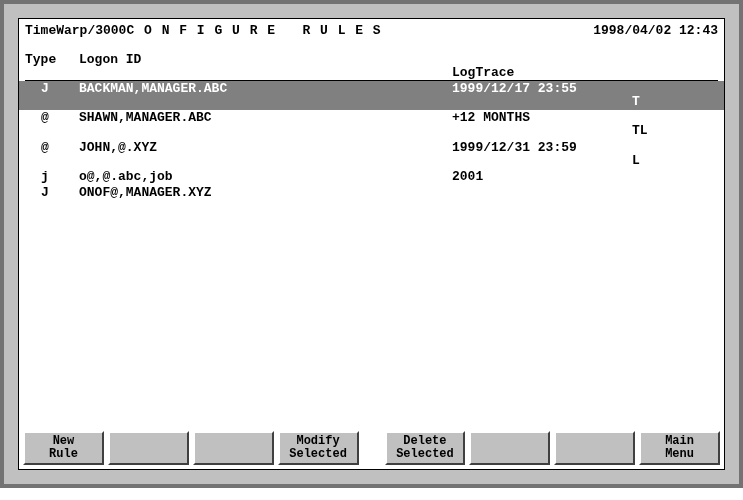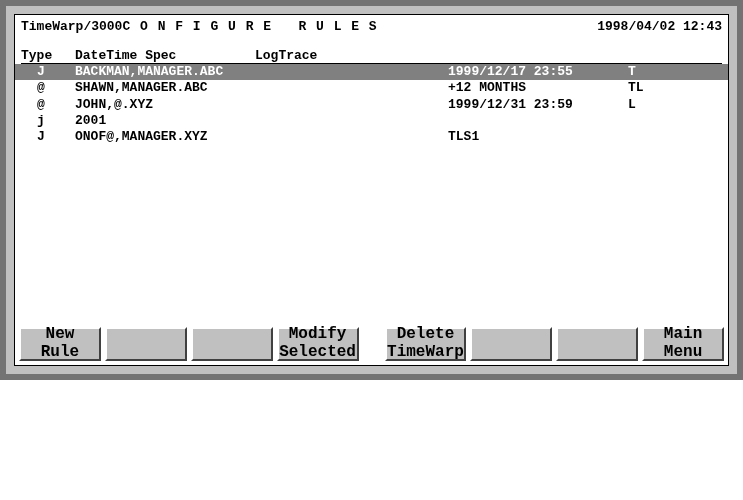--- a/index.html
+++ b/index.html
@@ -7,24 +7,24 @@
       font-family: "Courier New", Courier, monospace;
       font-size: 13px;
       font-weight: bold;
       background: #ffffff;
       width: 743px;
       height: 500px;
       overflow: hidden;
     }
     .outer {
       width: 743px;
-      height: 380px;
-      border: 6px solid #737373;
+      height: 488px;
+      border: 4px solid #737373;
       background: #c0c0c0;
-      padding: 8px;
+      padding: 14px;
     }
     .inner {
       width: 100%;
       height: 100%;
       border: 1px solid #000;
       background: #ffffff;
       display: flex;
       flex-direction: column;
     }
     .header-line {
@@ -52,83 +52,83 @@
       white-space: pre;
       line-height: 1.25;
     }
     .row.selected {
       background: #808080;
       color: #ffffff;
     }
     .c-type { width: 54px; flex: 0 0 54px; }
     .c-logon { width: 373px; flex: 0 0 373px; }
     .c-dt { width: 180px; flex: 0 0 180px; }
-    .c-lt { flex: 1 1 auto; }
+    .c-lt { flex: 1 1 auto; margin-top: 13px; }
     .row .c-type { text-align: center; padding-right: 14px; }
     .button-bar {
       display: flex;
       gap: 4px;
       padding: 4px;
     }
     .btn {
       flex: 1 1 0;
       height: 34px;
       background: #c0c0c0;
       border-top: 2px solid #ffffff;
       border-left: 2px solid #ffffff;
       border-right: 2px solid #404040;
       border-bottom: 2px solid #404040;
       display: flex;
       flex-direction: column;
       justify-content: center;
       align-items: center;
       font-family: inherit;
-      font-size: 16px;
+      font-size: 12px;
       font-weight: bold;
       line-height: 1.1;
       white-space: pre;
       cursor: pointer;
     }
     .gap { flex: 0 0 18px; }
   </style>
 </head>
 <body>
 
 <div class="outer">
   <div class="inner">
     <div class="header-line">
       <span class="title-left">TimeWarp/3000</span>
       <span class="title-center">C O N F I G U R E   R U L E S</span>
       <span class="title-right">1998/04/02 12:43</span>
     </div>
 
     <div class="col-header">
       <span class="c-type">Type</span>
-      <span class="c-dt">DateTime Spec</span>
+      <span class="c-logon">Logon ID</span>
       <span class="c-lt">LogTrace</span>
     </div>
     <div class="col-underline"></div>
 
     <div class="rows" id="rows">
         <div class="row selected"><span class="c-type">J</span><span class="c-logon">BACKMAN,MANAGER.ABC</span><span class="c-dt">1999/12/17 23:55</span><span class="c-lt">T</span></div>
         <div class="row"><span class="c-type">@</span><span class="c-logon">SHAWN,MANAGER.ABC</span><span class="c-dt">+12 MONTHS</span><span class="c-lt">TL</span></div>
         <div class="row"><span class="c-type">@</span><span class="c-logon">JOHN,@.XYZ</span><span class="c-dt">1999/12/31 23:59</span><span class="c-lt">L</span></div>
-        <div class="row"><span class="c-type">j</span><span class="c-dt">2001</span><span class="c-lt"></span></div>
-        <div class="row"><span class="c-type">J</span><span class="c-logon">ONOF@,MANAGER.XYZ</span><span class="c-lt">TLS1</span></div>
+        <div class="row"><span class="c-type">j</span><span class="c-logon">o@,@.abc,job</span><span class="c-dt">2001</span><span class="c-lt"></span></div>
+        <div class="row"><span class="c-type">J</span><span class="c-logon">ONOF@,MANAGER.XYZ</span></div>
       </div>
 
     <div class="button-bar">
       <button class="btn">New
 Rule</button>
       <button class="btn"></button>
       <button class="btn"></button>
       <button class="btn">Modify
 Selected</button>
       <div class="gap"></div>
       <button class="btn">Delete
-TimeWarp</button>
+Selected</button>
       <button class="btn"></button>
       <button class="btn"></button>
       <button class="btn">Main
 Menu</button>
     </div>
   </div>
 </div>
 
 </body></html>

